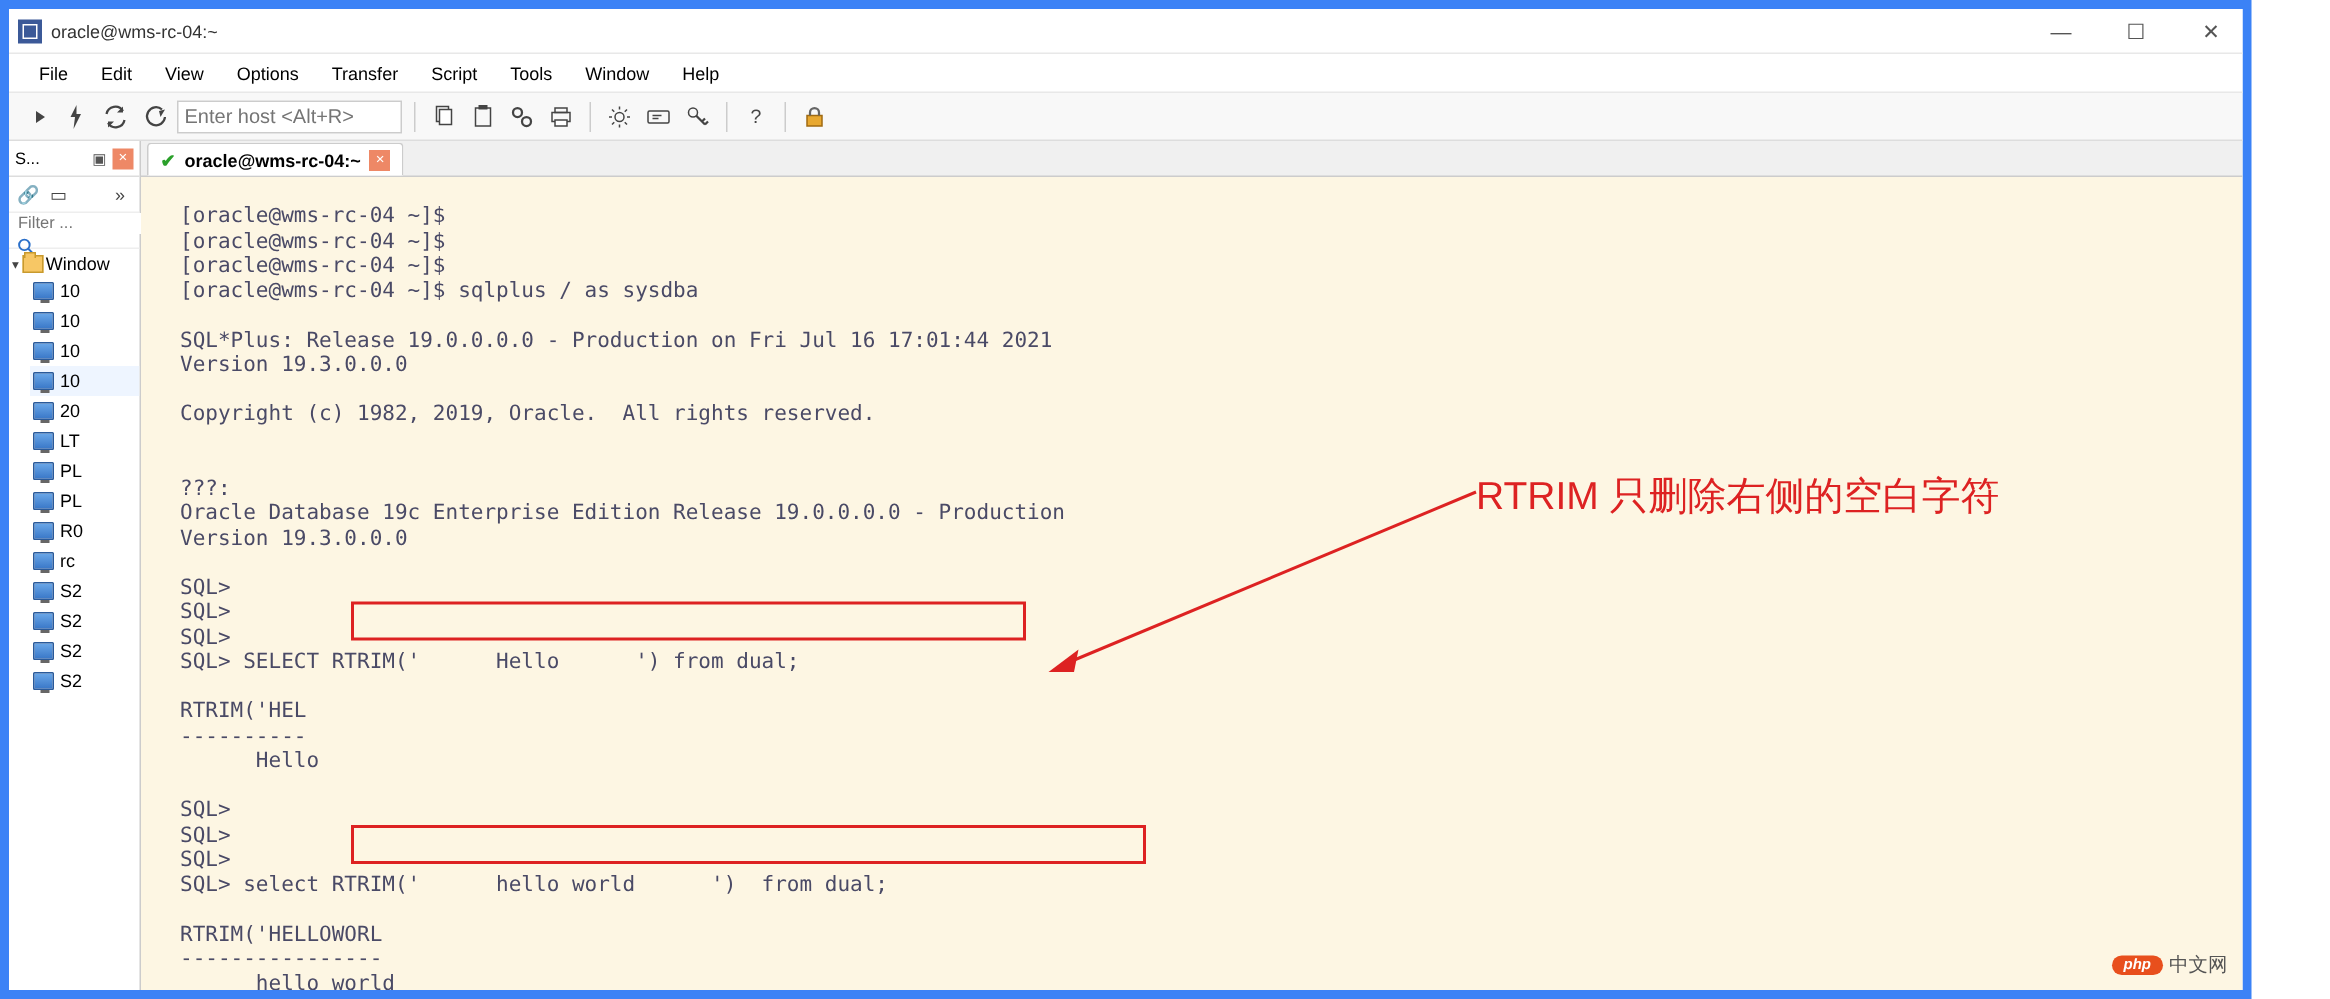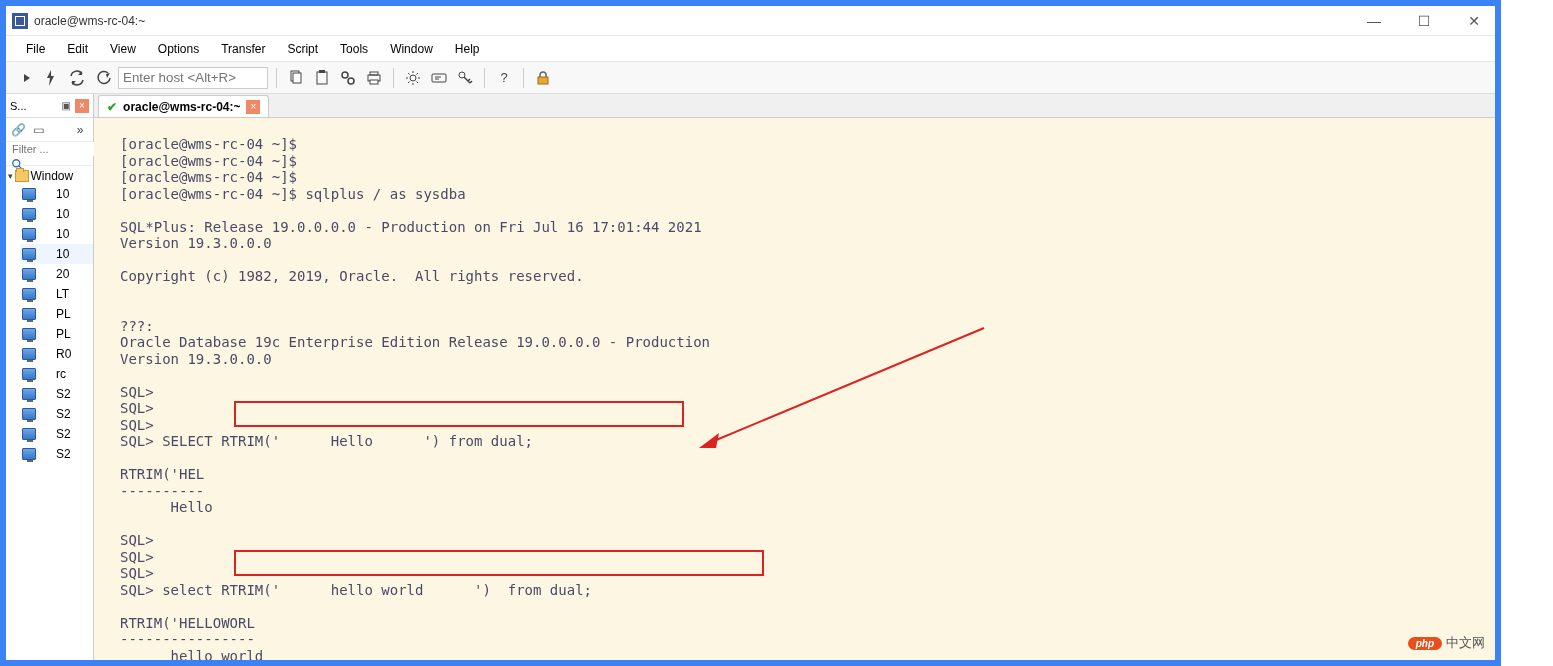--- a/index.html
+++ b/index.html
@@ -47,21 +47,21 @@
   .side-tools-row .icon { width:14px; height:14px; display:flex; align-items:center; justify-content:center; color:#444; }
   .side-filter { height:24px; display:flex; align-items:flex-start; padding:0 4px; border-bottom:1px solid #eee; gap:2px;flex-direction:column; }
   .side-filter input { flex:1; border:none; font-size:11px; color:#888; outline:none; min-width:0; }
   .side-filter .mag { width:16px; height:16px; display:flex; align-items:center; justify-content:center; color:#2a6fc9; }
   .tree { flex:1; overflow:hidden; padding:2px 0; }
   .tree-root { display:flex; align-items:center; gap:2px; padding:1px 2px; }
   .tree-root .chev { font-size:9px; color:#444; }
   .folder-icon { width:14px; height:12px; background:#f7c765; border:1px solid #c89a2e; position:relative; }
   .folder-icon::before { content:""; position:absolute; top:-3px; left:0; width:6px; height:3px; background:#f7c765; border:1px solid #c89a2e; border-bottom:none; }
   .tree-items { padding-left:14px; }
-  .tree-item { display:flex; align-items:center; gap:20px; height:20px; padding:0 2px; white-space:nowrap; overflow:hidden; }
+  .tree-item { display:flex; align-items:center; gap:4px; height:20px; padding:0 2px; white-space:nowrap; overflow:hidden; }
   .tree-item.selected { background:#eef5ff; }
   .sess-icon { width:14px; height:12px; background:linear-gradient(#6aa7e8,#3a78c8); border:1px solid #2a5a9a; border-radius:1px; position:relative; }
   .sess-icon::after { content:""; position:absolute; bottom:-3px; left:4px; width:6px; height:2px; background:#666; }
   .tree-item span { font-size:12px; }
 
   
   .main-col { flex:1; display:flex; flex-direction:column; min-width:0; }
   .tabstrip { height:24px; display:flex; align-items:flex-end; padding:0 4px; background:#f0f0f0; border-bottom:1px solid #ccc; }
   .tab { height:22px; padding:0 8px; display:flex; align-items:center; gap:6px; background:#fff; border:1px solid #ccc; border-bottom:none; border-radius:3px 3px 0 0; }
   .tab .ok { color:#2aa02a; font-weight:bold; }
@@ -337,20 +337,21 @@
 RTRIM('HELLOWORL
 ----------------
       hello world
 </pre>
         <div class="hl-box1"></div>
         <div class="hl-box2"></div>
         <svg class="arrow" viewBox="0 0 300 130">
           <line x1="290" y1="5" x2="15" y2="120"></line>
           <polygon points="5,125 25,110 22,125"></polygon>
         </svg>
+        <div class="annot">RTRIM 只删除右侧的空白字符</div>
 
         <div class="watermark">
           <span class="pill">php</span>
           <span class="txt">中文网</span>
         </div>
       </div>
     </div>
 
   </div>
 </div>

